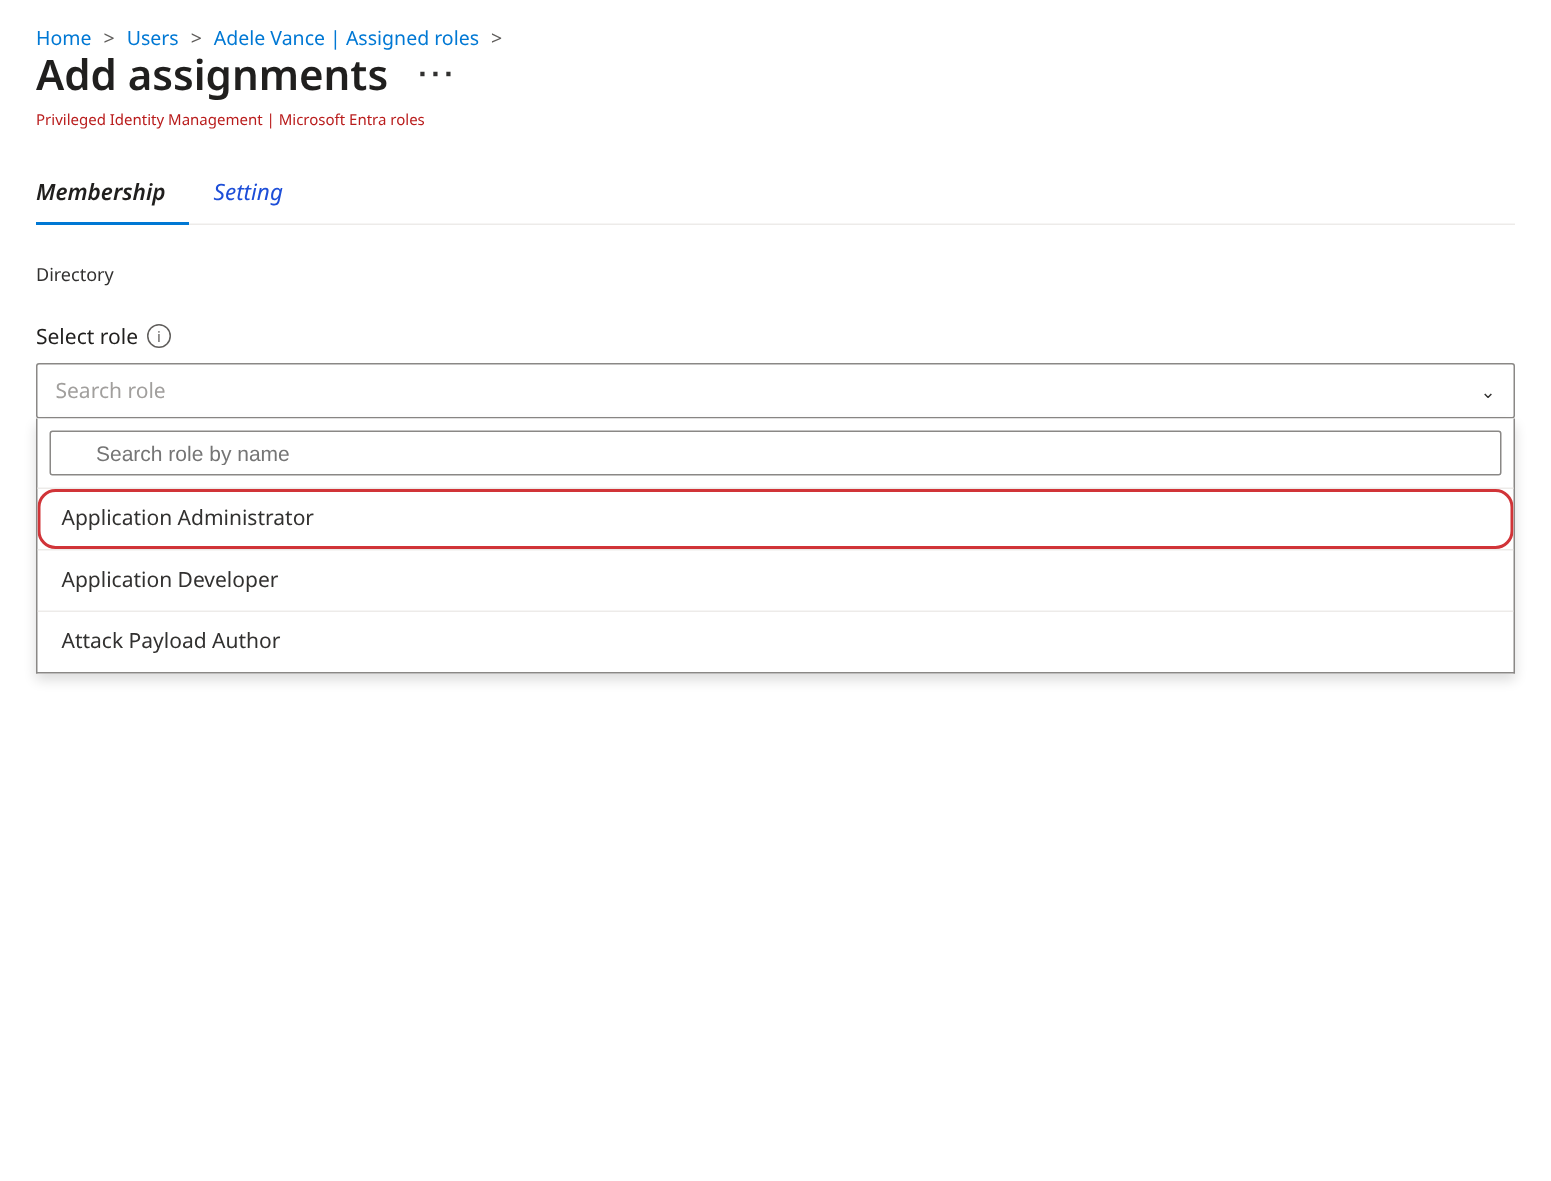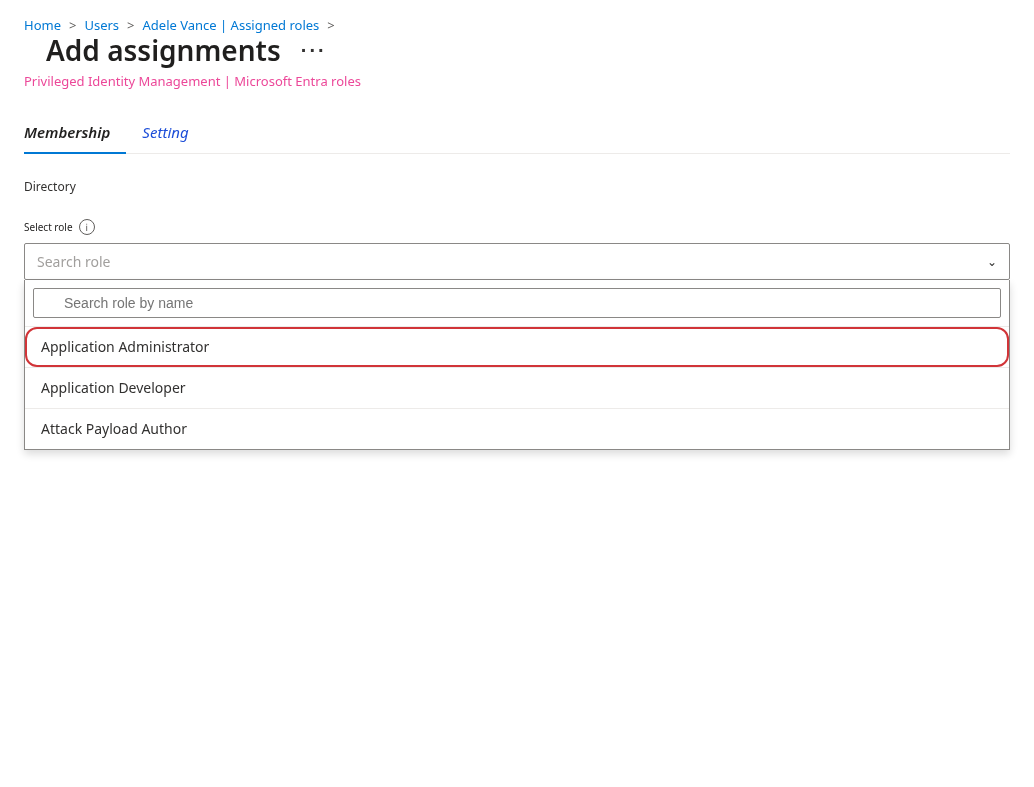--- a/index.html
+++ b/index.html
@@ -43,21 +43,20 @@
       font-size: 13px;
       margin: 0 2px;
     }
 
     
     .page-header {
       display: flex;
       align-items: center;
       gap: 12px;
       margin-bottom: 4px;
-      margin-left: 22px;
     }
 
     .page-title {
       font-size: 28px;
       font-weight: 600;
       color: #201f1e;
       line-height: 1.2;
     }
 
     .more-options-btn {
@@ -68,22 +67,22 @@
       font-size: 20px;
       font-weight: 700;
       padding: 4px 8px;
       border-radius: 4px;
       display: flex;
       align-items: center;
       letter-spacing: 2px;
     }
 
     .page-subtitle {
-      font-size: 13px;
-      color: #ec4899;
+      font-size: 10px;
+      color: #b91c1c;
       margin-bottom: 24px;
     }
 
     
     .tabs-container {
       border-bottom: 1px solid #edebe9;
       margin-bottom: 24px;
     }
 
     .tabs-list {
@@ -133,21 +132,21 @@
     }
 
     .select-role-label-row {
       display: flex;
       align-items: center;
       gap: 6px;
       margin-bottom: 8px;
     }
 
     .select-role-label {
-      font-size: 10px;
+      font-size: 14px;
       color: #201f1e;
     }
 
     .info-icon {
       width: 16px;
       height: 16px;
       border: 1.5px solid #605e5c;
       border-radius: 50%;
       display: inline-flex;
       align-items: center;

